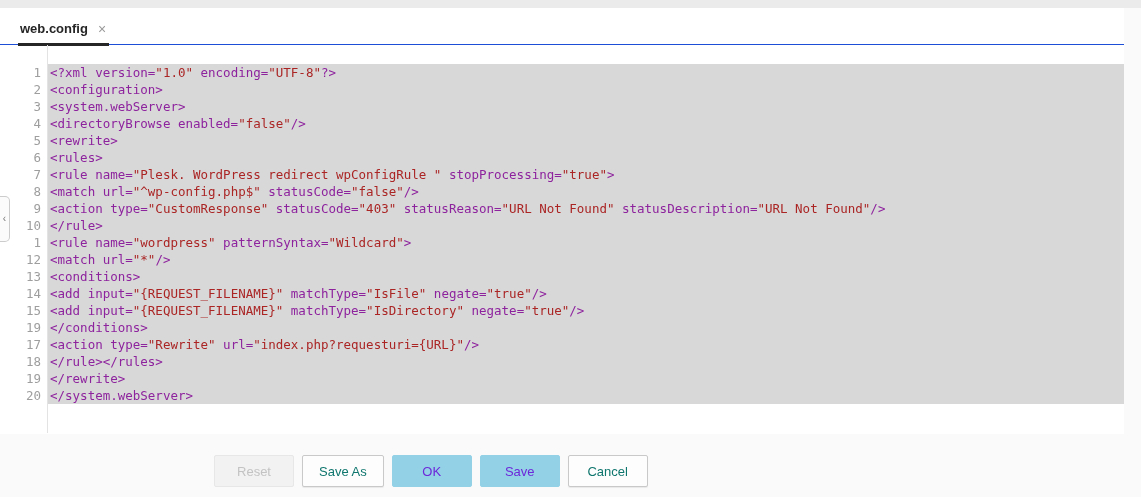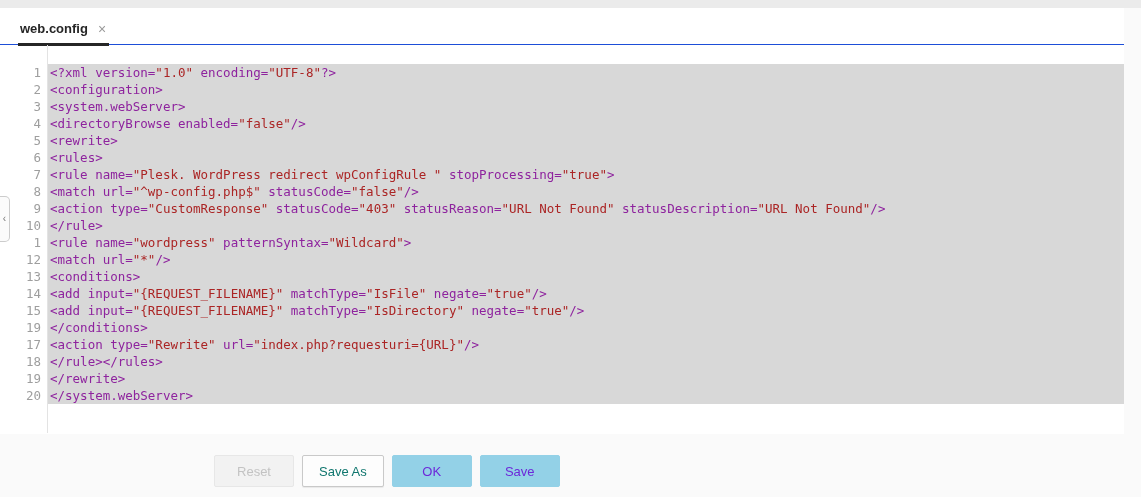--- a/index.html
+++ b/index.html
@@ -148,13 +148,14 @@
 
 <div class="side-handle">
   <span>‹</span>
 </div>
 
 <div class="footer">
     <button class="btn btn-disabled" aria-disabled="true">Reset</button>
     <button class="btn btn-default">Save As</button>
     <button class="btn btn-primary">OK</button>
     <button class="btn btn-primary">Save</button>
+    <button class="btn btn-default">Cancel</button>
   </div>
 
 </body></html>

